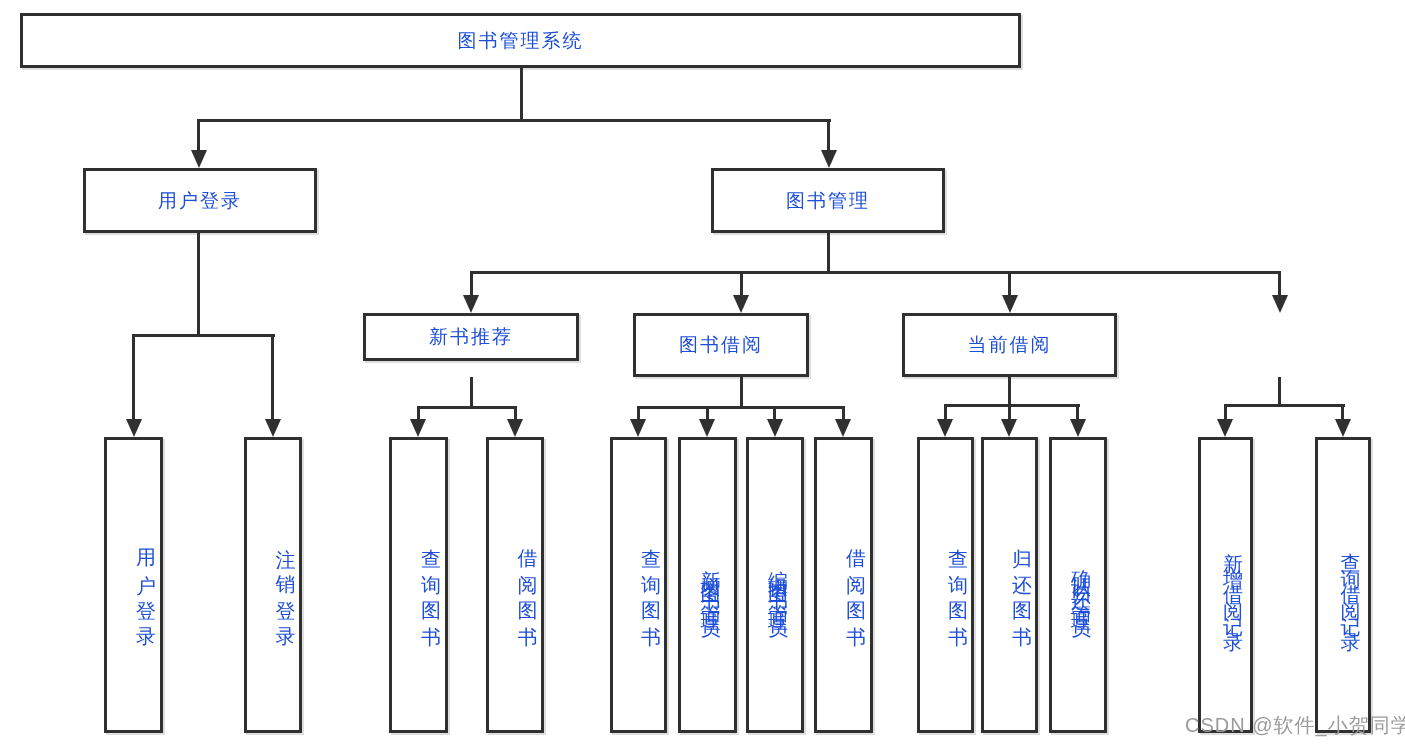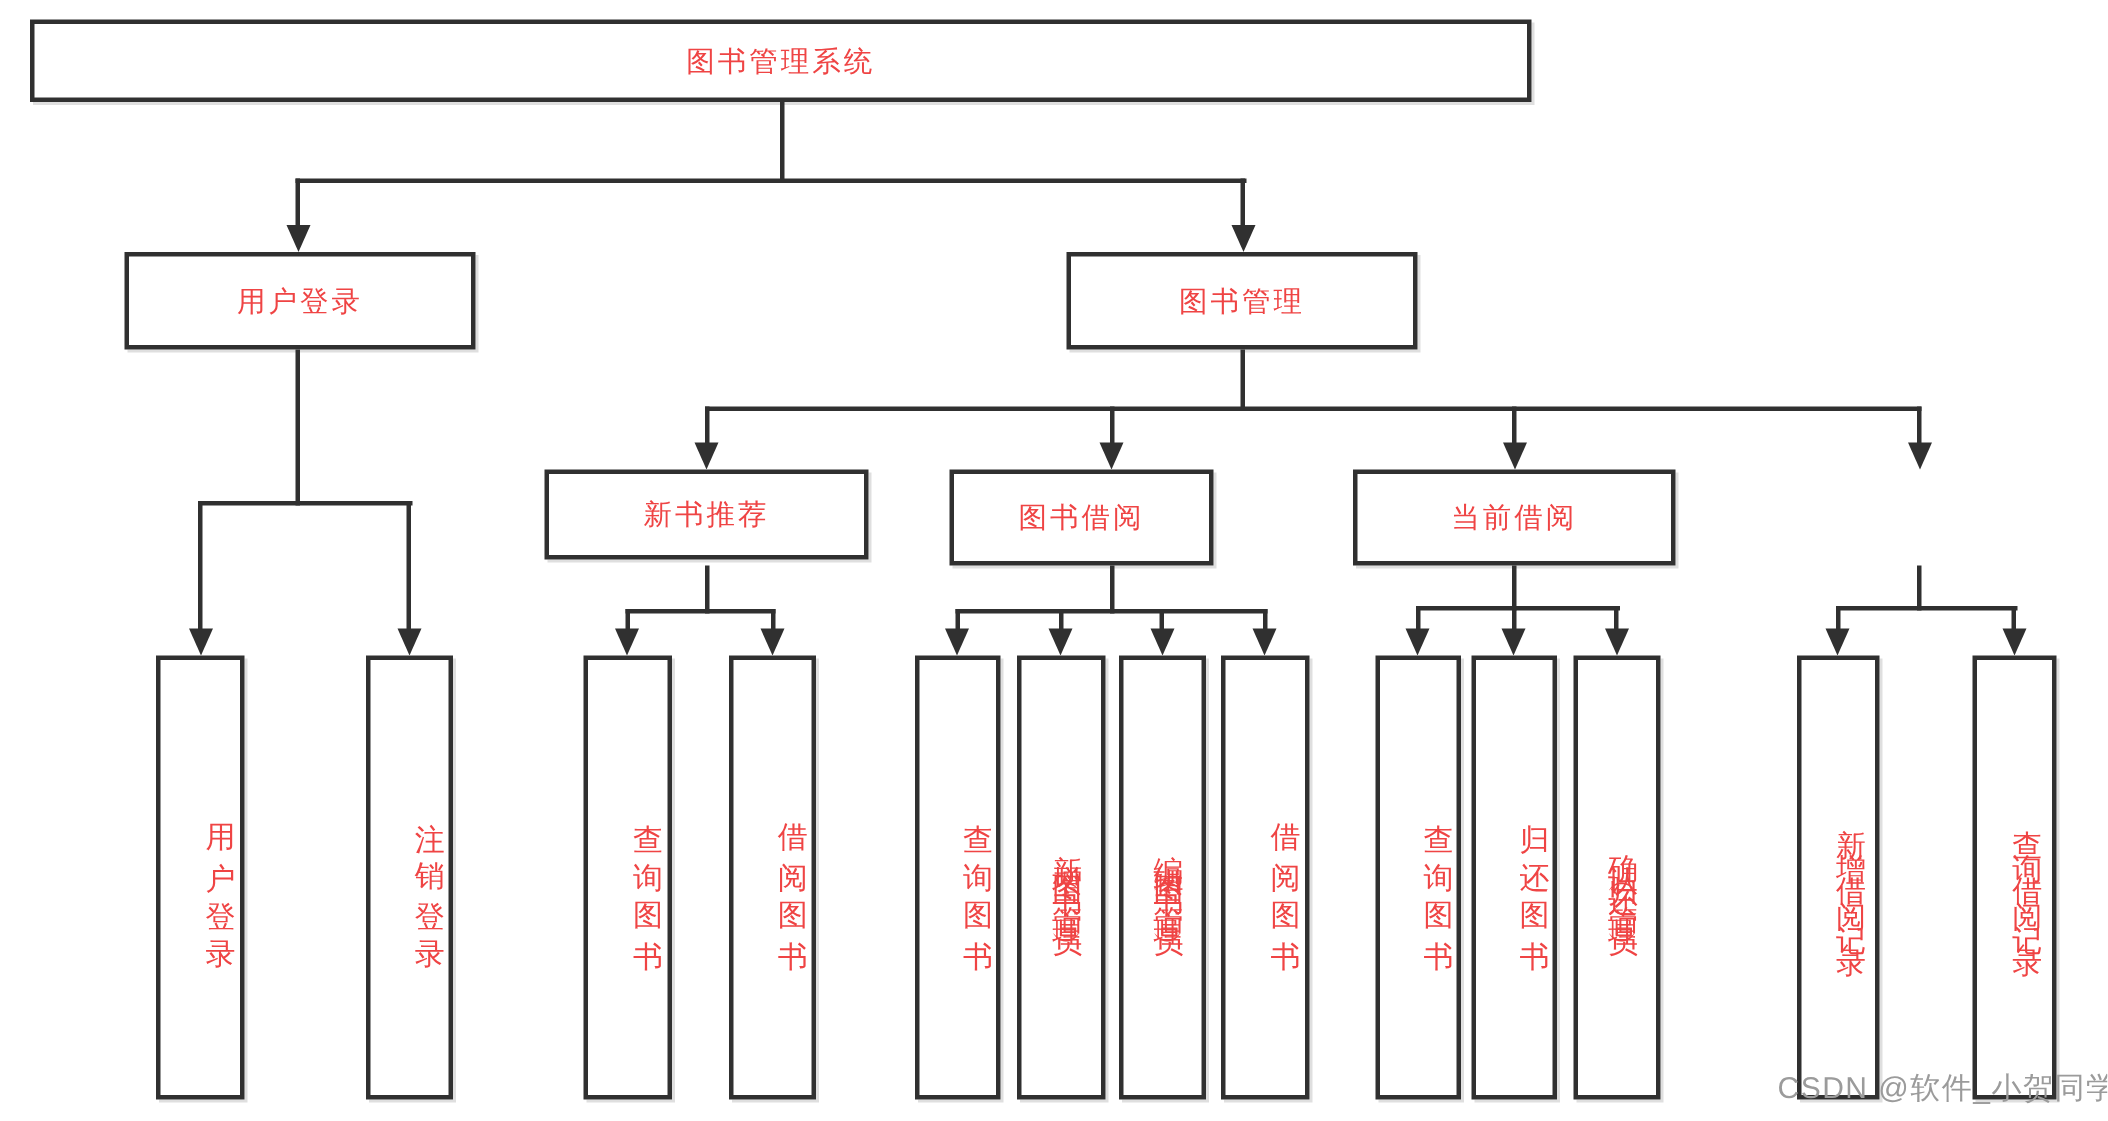--- a/index.html
+++ b/index.html
@@ -9,21 +9,21 @@
     background:#ffffff;
     font-family:"Liberation Sans","DejaVu Sans",sans-serif;
     overflow:hidden;
   }
   .box{
     position:absolute;
     background:#ffffff;
     border:3px solid #303030;
     box-sizing:border-box;
     display:flex;align-items:center;justify-content:center;
-    color:#ef4444;
+    color:#1d4ed8;
     box-shadow:2px 2px 0 rgba(150,150,150,0.30);
   }
   .hbox{font-size:19px;letter-spacing:2px;white-space:nowrap;}
   .vt{
     writing-mode:vertical-lr;
     text-orientation:mixed;
     font-size:20px;
     line-height:1;
     display:block;
   }
@@ -81,21 +81,21 @@
   <div class="line" style="left:470px;top:271px;width:811px;height:3px;"></div>
   <div class="line" style="left:470px;top:271px;width:3px;height:27px;"></div>
   <div class="arrow" style="left:463px;top:295px;"></div>
   <div class="line" style="left:740px;top:271px;width:3px;height:27px;"></div>
   <div class="arrow" style="left:733px;top:295px;"></div>
   <div class="line" style="left:1008px;top:271px;width:3px;height:27px;"></div>
   <div class="arrow" style="left:1002px;top:295px;"></div>
   <div class="line" style="left:1278px;top:271px;width:3px;height:27px;"></div>
   <div class="arrow" style="left:1272px;top:295px;"></div>
 
-  <div class="box hbox" style="left:363px;top:313px;width:216px;height:60px;">
+  <div class="box hbox" style="left:363px;top:313px;width:216px;height:48px;">
     <span>新书推荐</span>
   </div>
   <div class="box hbox" style="left:633px;top:313px;width:176px;height:64px;">
     <span>图书借阅</span>
   </div>
   <div class="box hbox" style="left:902px;top:313px;width:215px;height:64px;">
     <span>当前借阅</span>
   </div>
 
   <div class="line" style="left:470px;top:377px;width:3px;height:32px;"></div>

